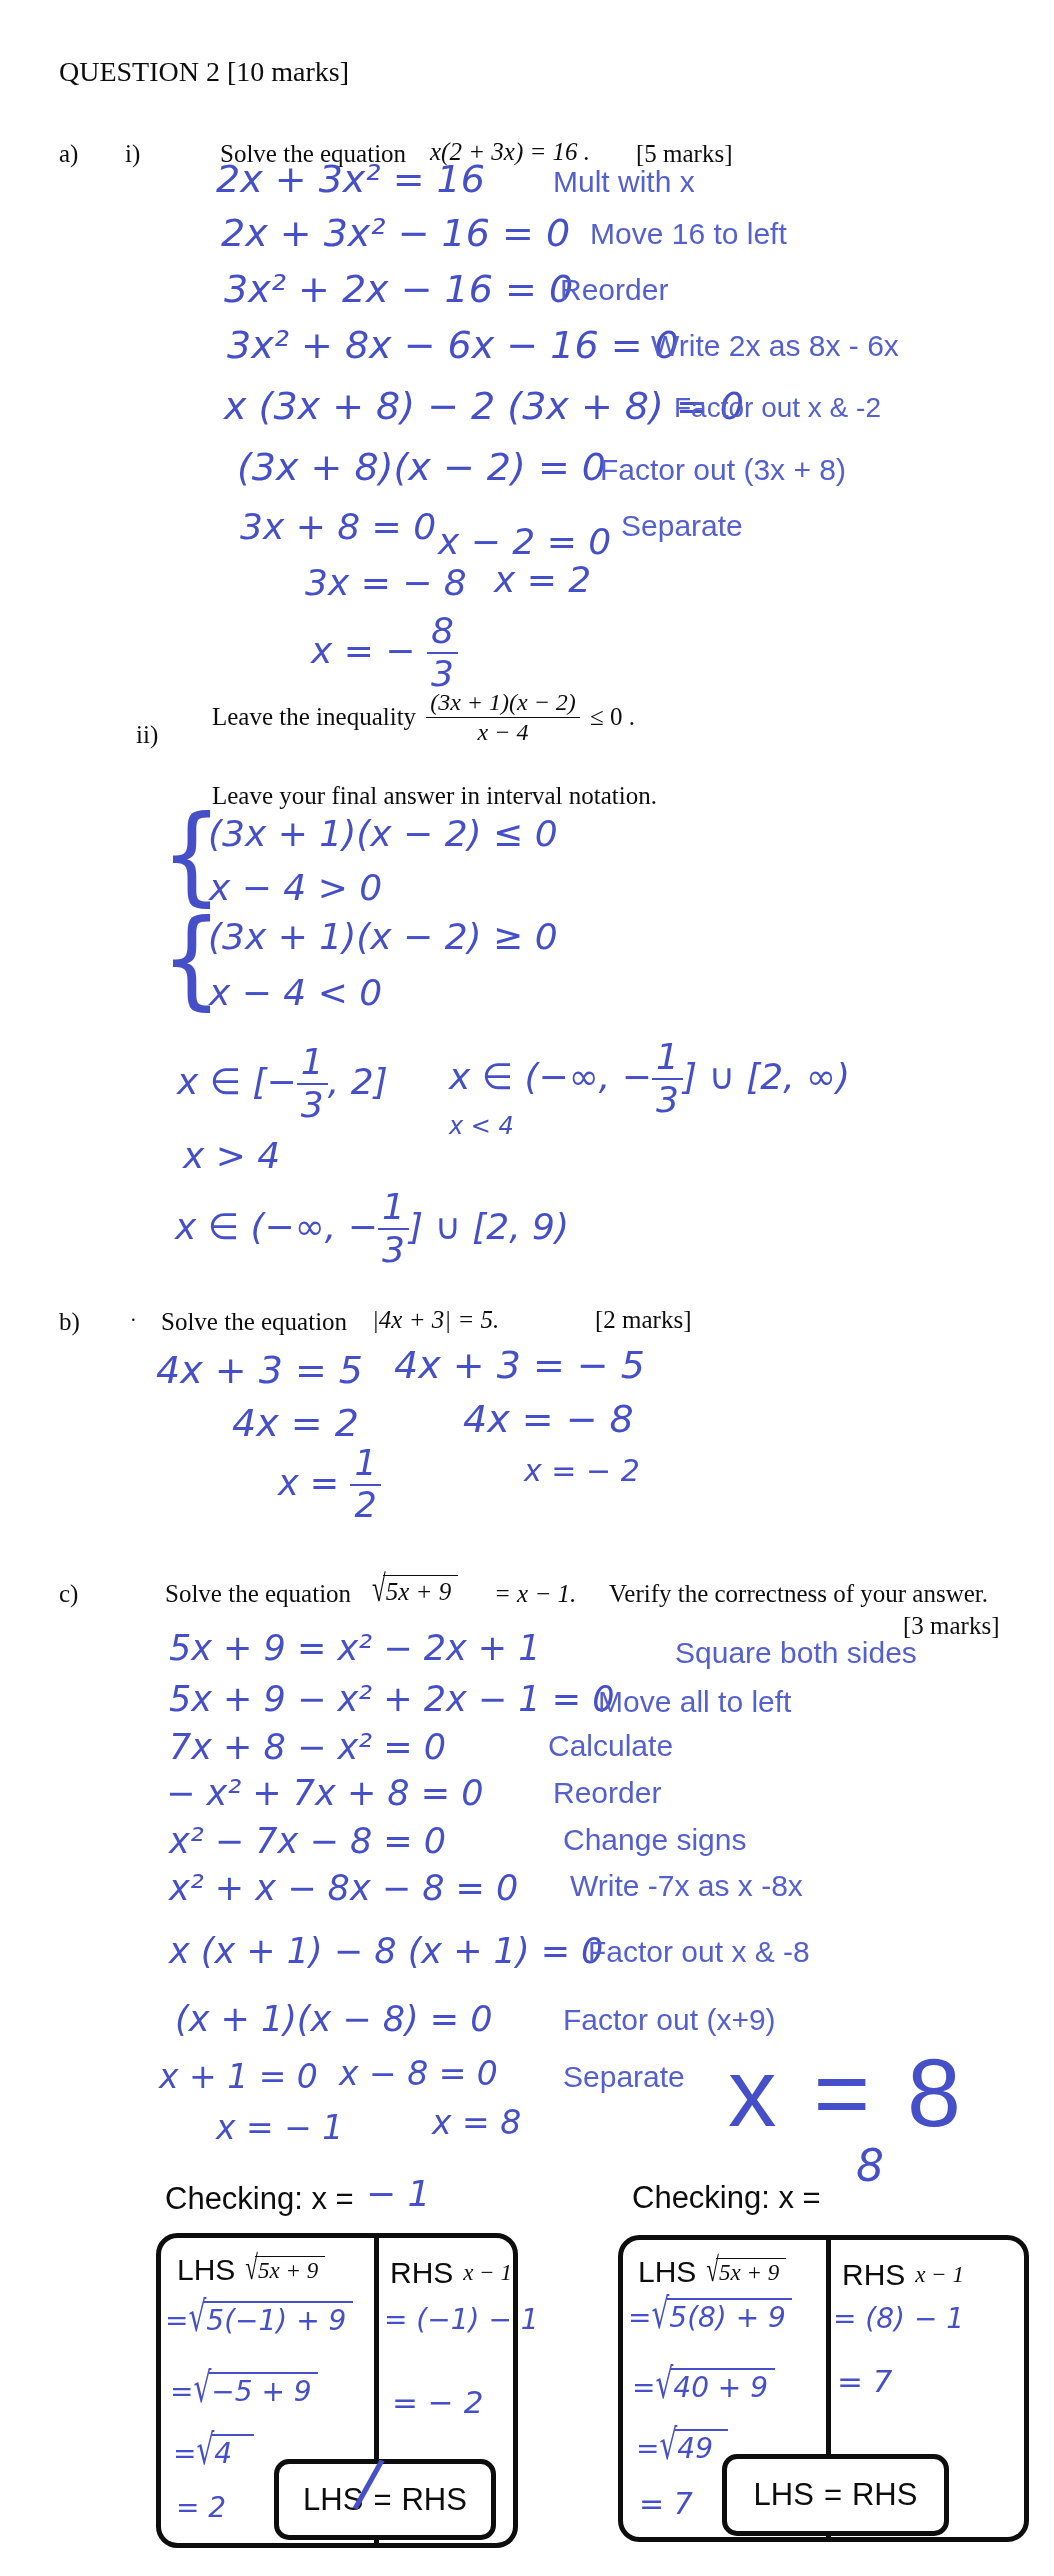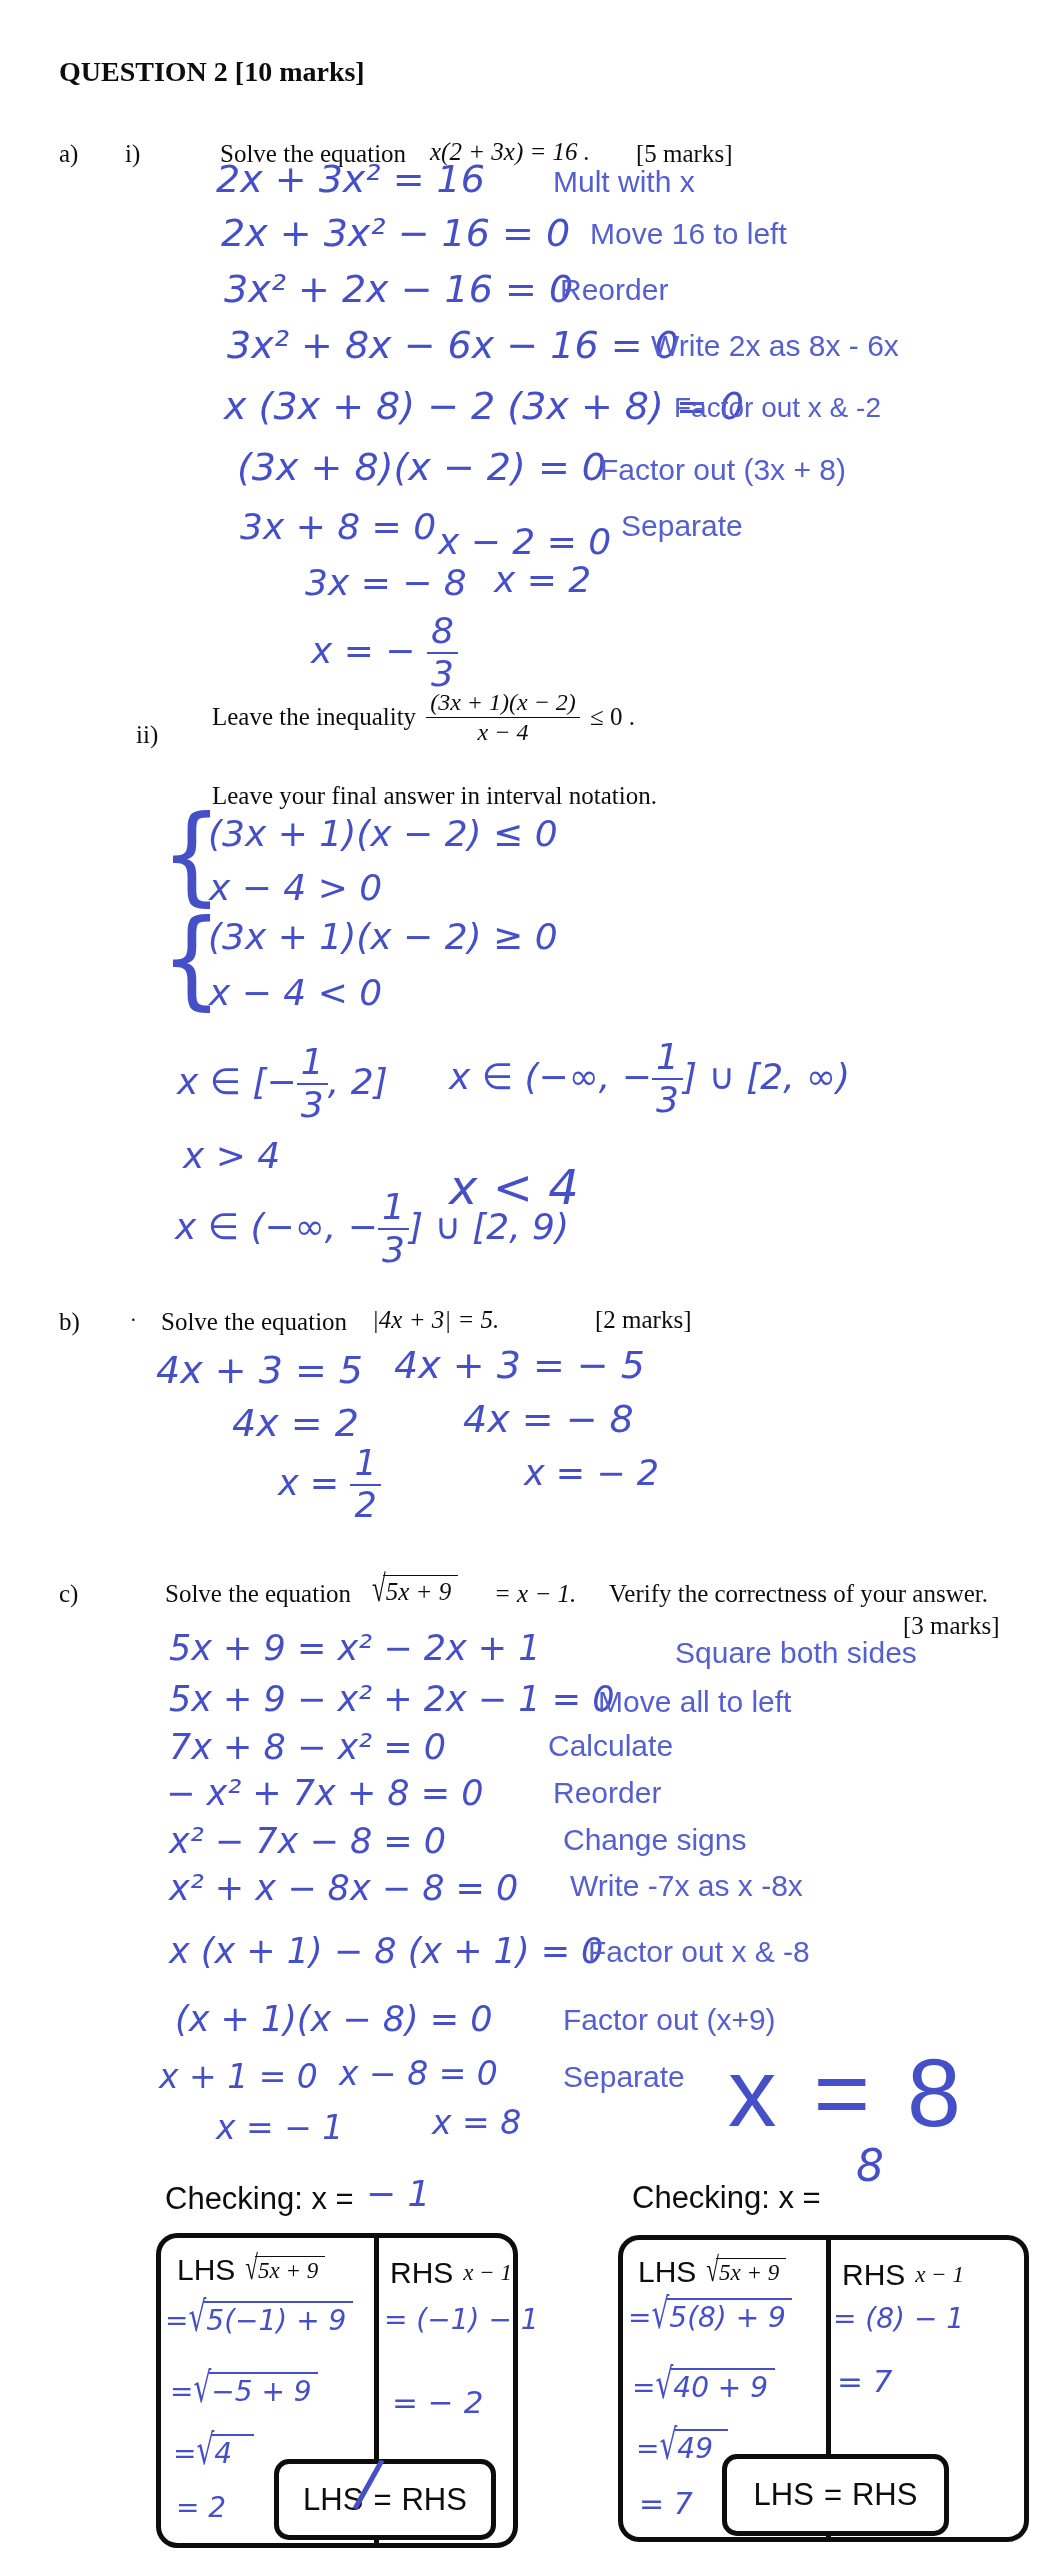--- a/index.html
+++ b/index.html
@@ -12,21 +12,21 @@
     width:1054px;height:2576px;position:relative;background:#ffffff;
     overflow:hidden;
     font-family:"Liberation Sans",sans-serif;
   }
   .abs{position:absolute;white-space:nowrap;line-height:1.12;}
   .print{font-family:"Liberation Serif",serif;color:var(--print);}
   .it{font-style:italic;}
   .hw{font-family:"DejaVu Sans",sans-serif;font-style:italic;color:var(--ink);}
   .note{font-family:"Liberation Sans",sans-serif;color:var(--note);}
   .sans{font-family:"Liberation Sans",sans-serif;color:var(--print);}
-  .bold{font-weight:bold;}
+  .bold{font-weight:normal;}
   
   .frac{display:inline-block;vertical-align:middle;text-align:center;line-height:1;}
   .frac .fr-num{display:block;padding:0 4.1px 2.5px 4.1px;line-height:1;}
   .frac .fr-den{display:block;border-top:2.5px solid currentColor;padding:2.5px 4.1px 0 4.1px;line-height:1;}
   .frac.thin .fr-den{border-top-width:1.6px;}
   
   .sqrt{white-space:nowrap;}
   .sqrt .rad{display:inline-block;transform:scaleY(1.5);transform-origin:50% 72%;}
   .sqrt .body{display:inline-block;border-top:2.5px solid currentColor;padding:1.6px 6.6px 0 2.5px;margin-left:-2.5px;}
   .sqrt.thin .body{border-top-width:1.6px;}
@@ -103,40 +103,40 @@
 <div class="abs hw" style="left:208px;top:917px;font-size:36px">(3x + 1)(x − 2) ≥ 0</div>
 <div class="abs hw" style="left:209px;top:973px;font-size:36px">x − 4 &lt; 0</div>
 
 <div class="abs hw" style="left:177px;top:1044px;font-size:36px">
   <span>x ∈ [−</span><span class="frac"><span class="fr-num">1</span><span class="fr-den">3</span></span><span>, 2]</span>
 </div>
 <div class="abs hw" style="left:449px;top:1039px;font-size:36px">
   <span>x ∈ (−∞, −</span><span class="frac"><span class="fr-num">1</span><span class="fr-den">3</span></span><span>] ∪ [2, ∞)</span>
 </div>
 <div class="abs hw" style="left:183px;top:1136px;font-size:36px">x &gt; 4</div>
-<div class="abs hw" style="left:449px;top:1161px;font-size:48px">x &lt; 4</div>
+<div class="abs hw" style="left:449px;top:1113px;font-size:24px">x &lt; 4</div>
 <div class="abs hw" style="left:175px;top:1189px;font-size:36px">
   <span>x ∈ (−∞, −</span><span class="frac"><span class="fr-num">1</span><span class="fr-den">3</span></span><span>] ∪ [2, 9)</span>
 </div>
 
 <div class="abs print" style="left:59px;top:1308px;font-size:25px">b)</div>
 <div class="abs print" style="left:130px;top:1309px;font-size:20px">·</div>
 <div class="abs print" style="left:161px;top:1308px;font-size:25px">Solve the equation</div>
 <div class="abs print it" style="left:372px;top:1306px;font-size:25px">|4x + 3| = 5.</div>
 <div class="abs print" style="left:595px;top:1306px;font-size:25px">[2 marks]</div>
 
 <div class="abs hw" style="left:156px;top:1349px;font-size:38px">4x + 3 = 5</div>
 <div class="abs hw" style="left:394px;top:1344px;font-size:38px">4x + 3 = − 5</div>
 <div class="abs hw" style="left:232px;top:1402px;font-size:38px">4x = 2</div>
 <div class="abs hw" style="left:463px;top:1398px;font-size:38px">4x = − 8</div>
 <div class="abs hw" style="left:278px;top:1446px;font-size:35px">
   <span>x =</span>
   <span class="frac"><span class="fr-num">1</span><span class="fr-den">2</span></span>
 </div>
-<div class="abs hw" style="left:524px;top:1454px;font-size:35px">x = − 2</div>
+<div class="abs hw" style="left:524px;top:1454px;font-size:30px">x = − 2</div>
 
 <div class="abs print" style="left:59px;top:1580px;font-size:25px">c)</div>
 <div class="abs print" style="left:165px;top:1580px;font-size:25px">Solve the equation</div>
 <div class="abs print it sqrt thin" style="left:372px;top:1575px;font-size:25px">
   <span class="rad">√</span><span class="body">5x + 9</span>
 </div>
 <div class="abs print it" style="left:494px;top:1580px;font-size:25px">= x − 1.</div>
 <div class="abs print" style="left:609px;top:1580px;font-size:25px">Verify the correctness of your answer.</div>
 <div class="abs print" style="left:903px;top:1612px;font-size:25px">[3 marks]</div>
 

